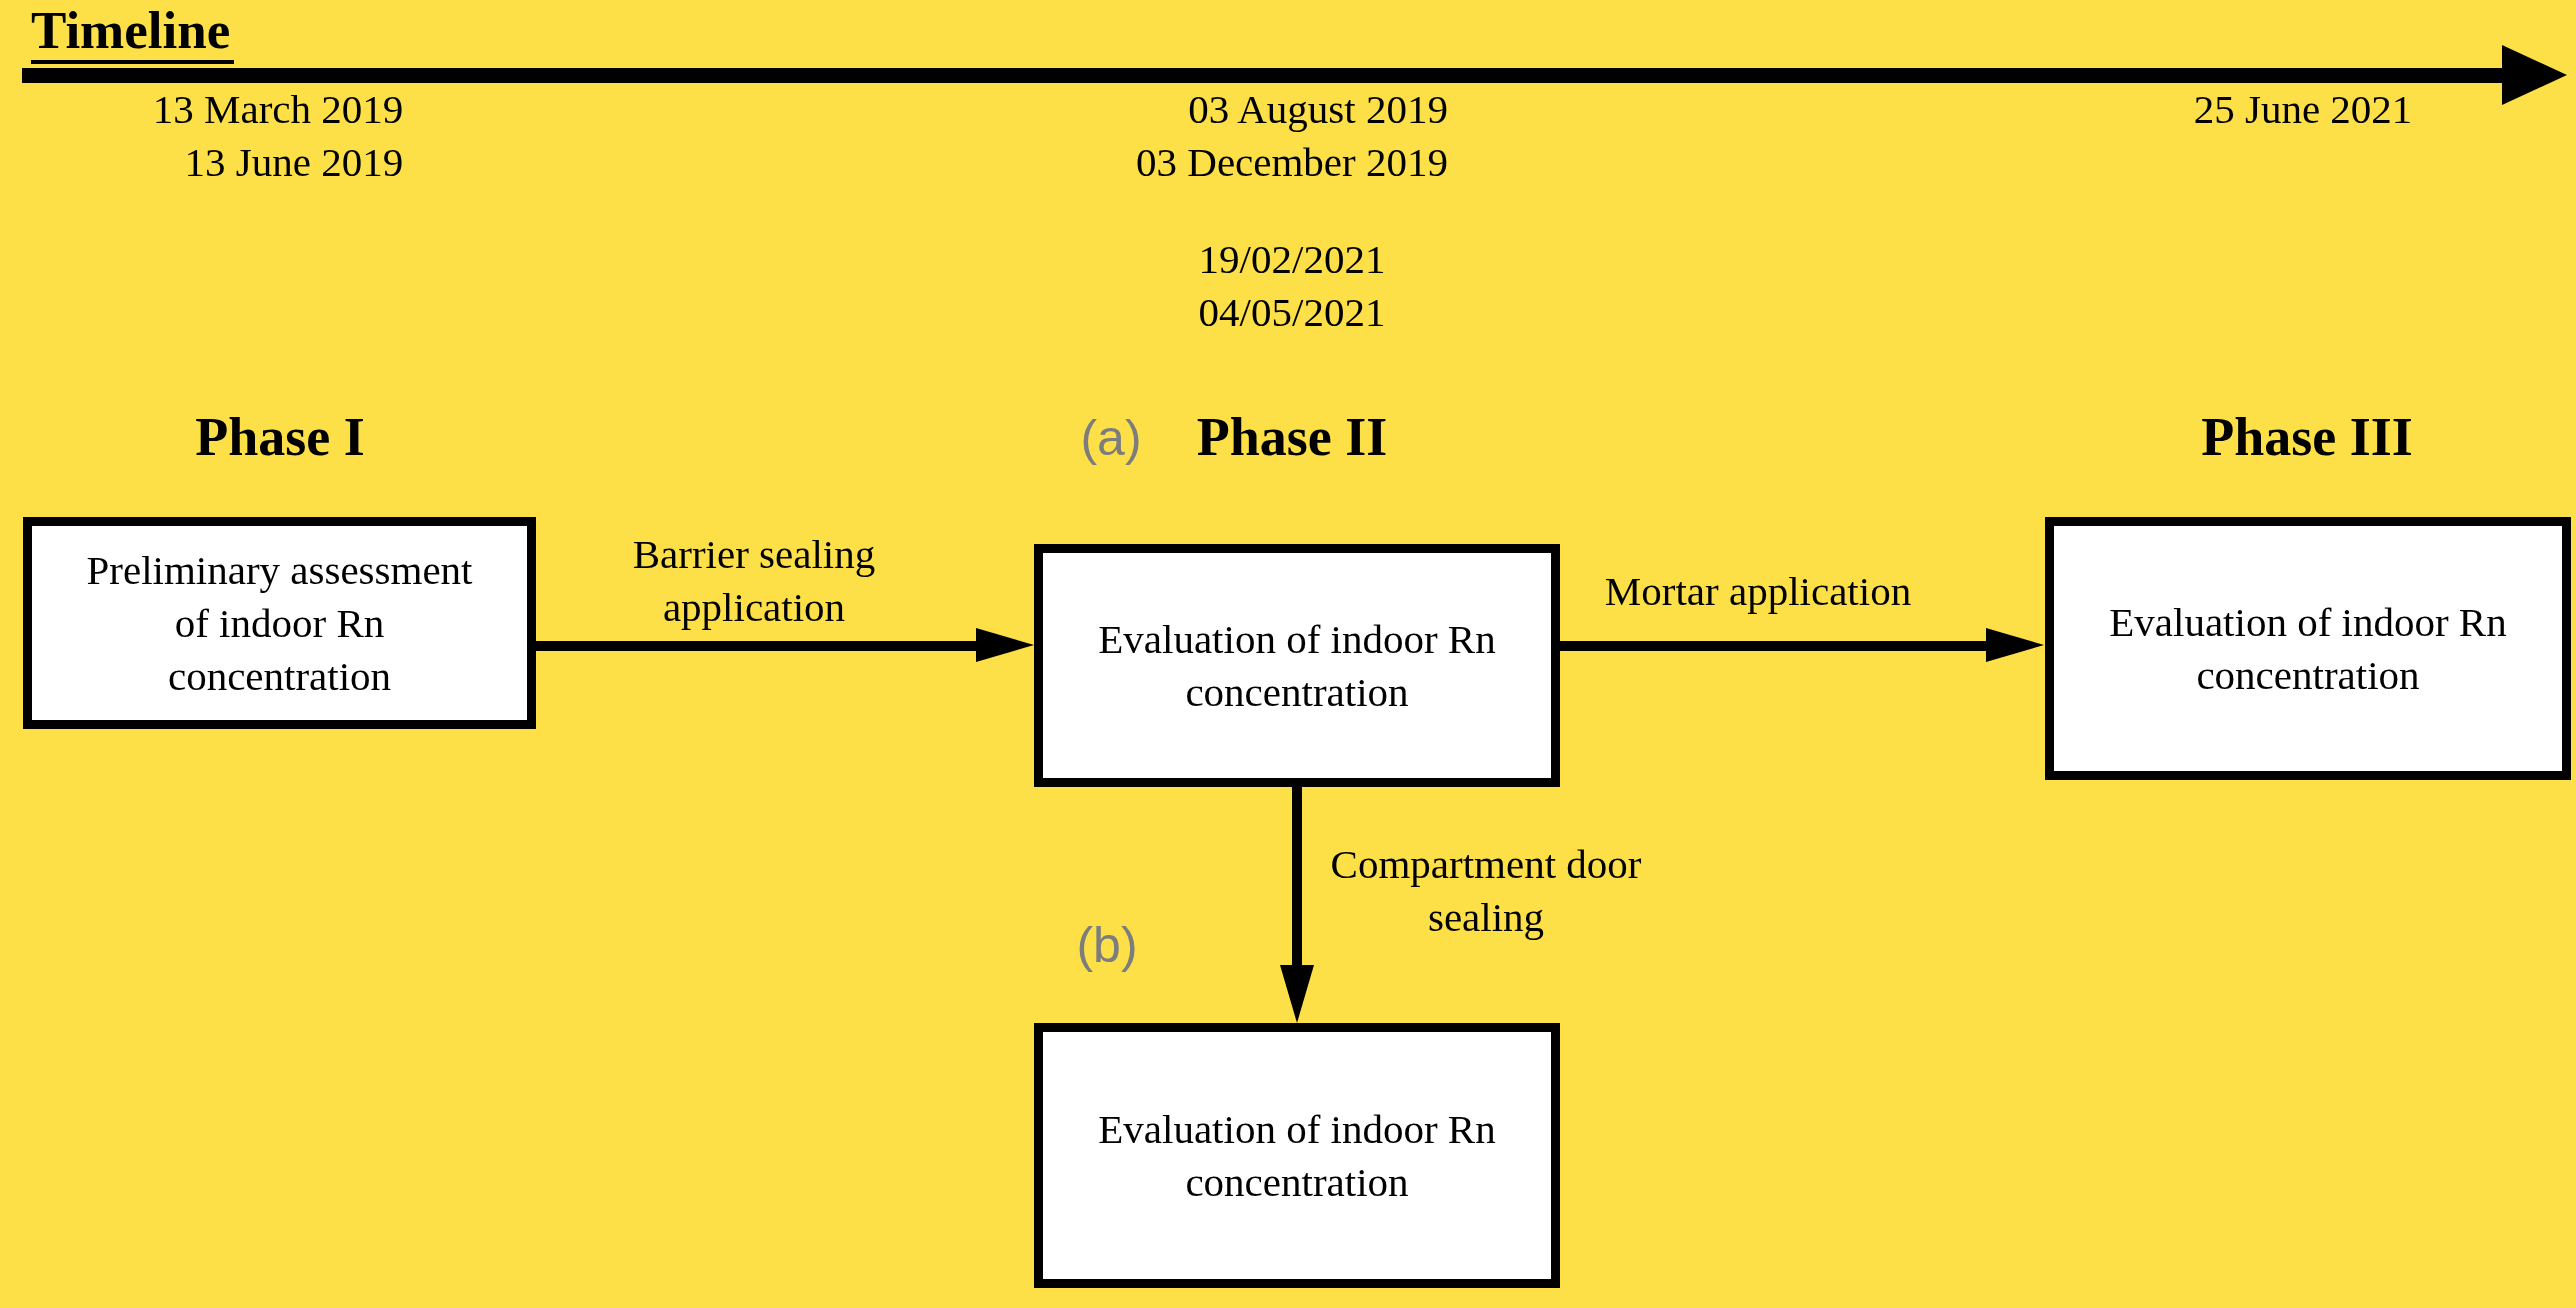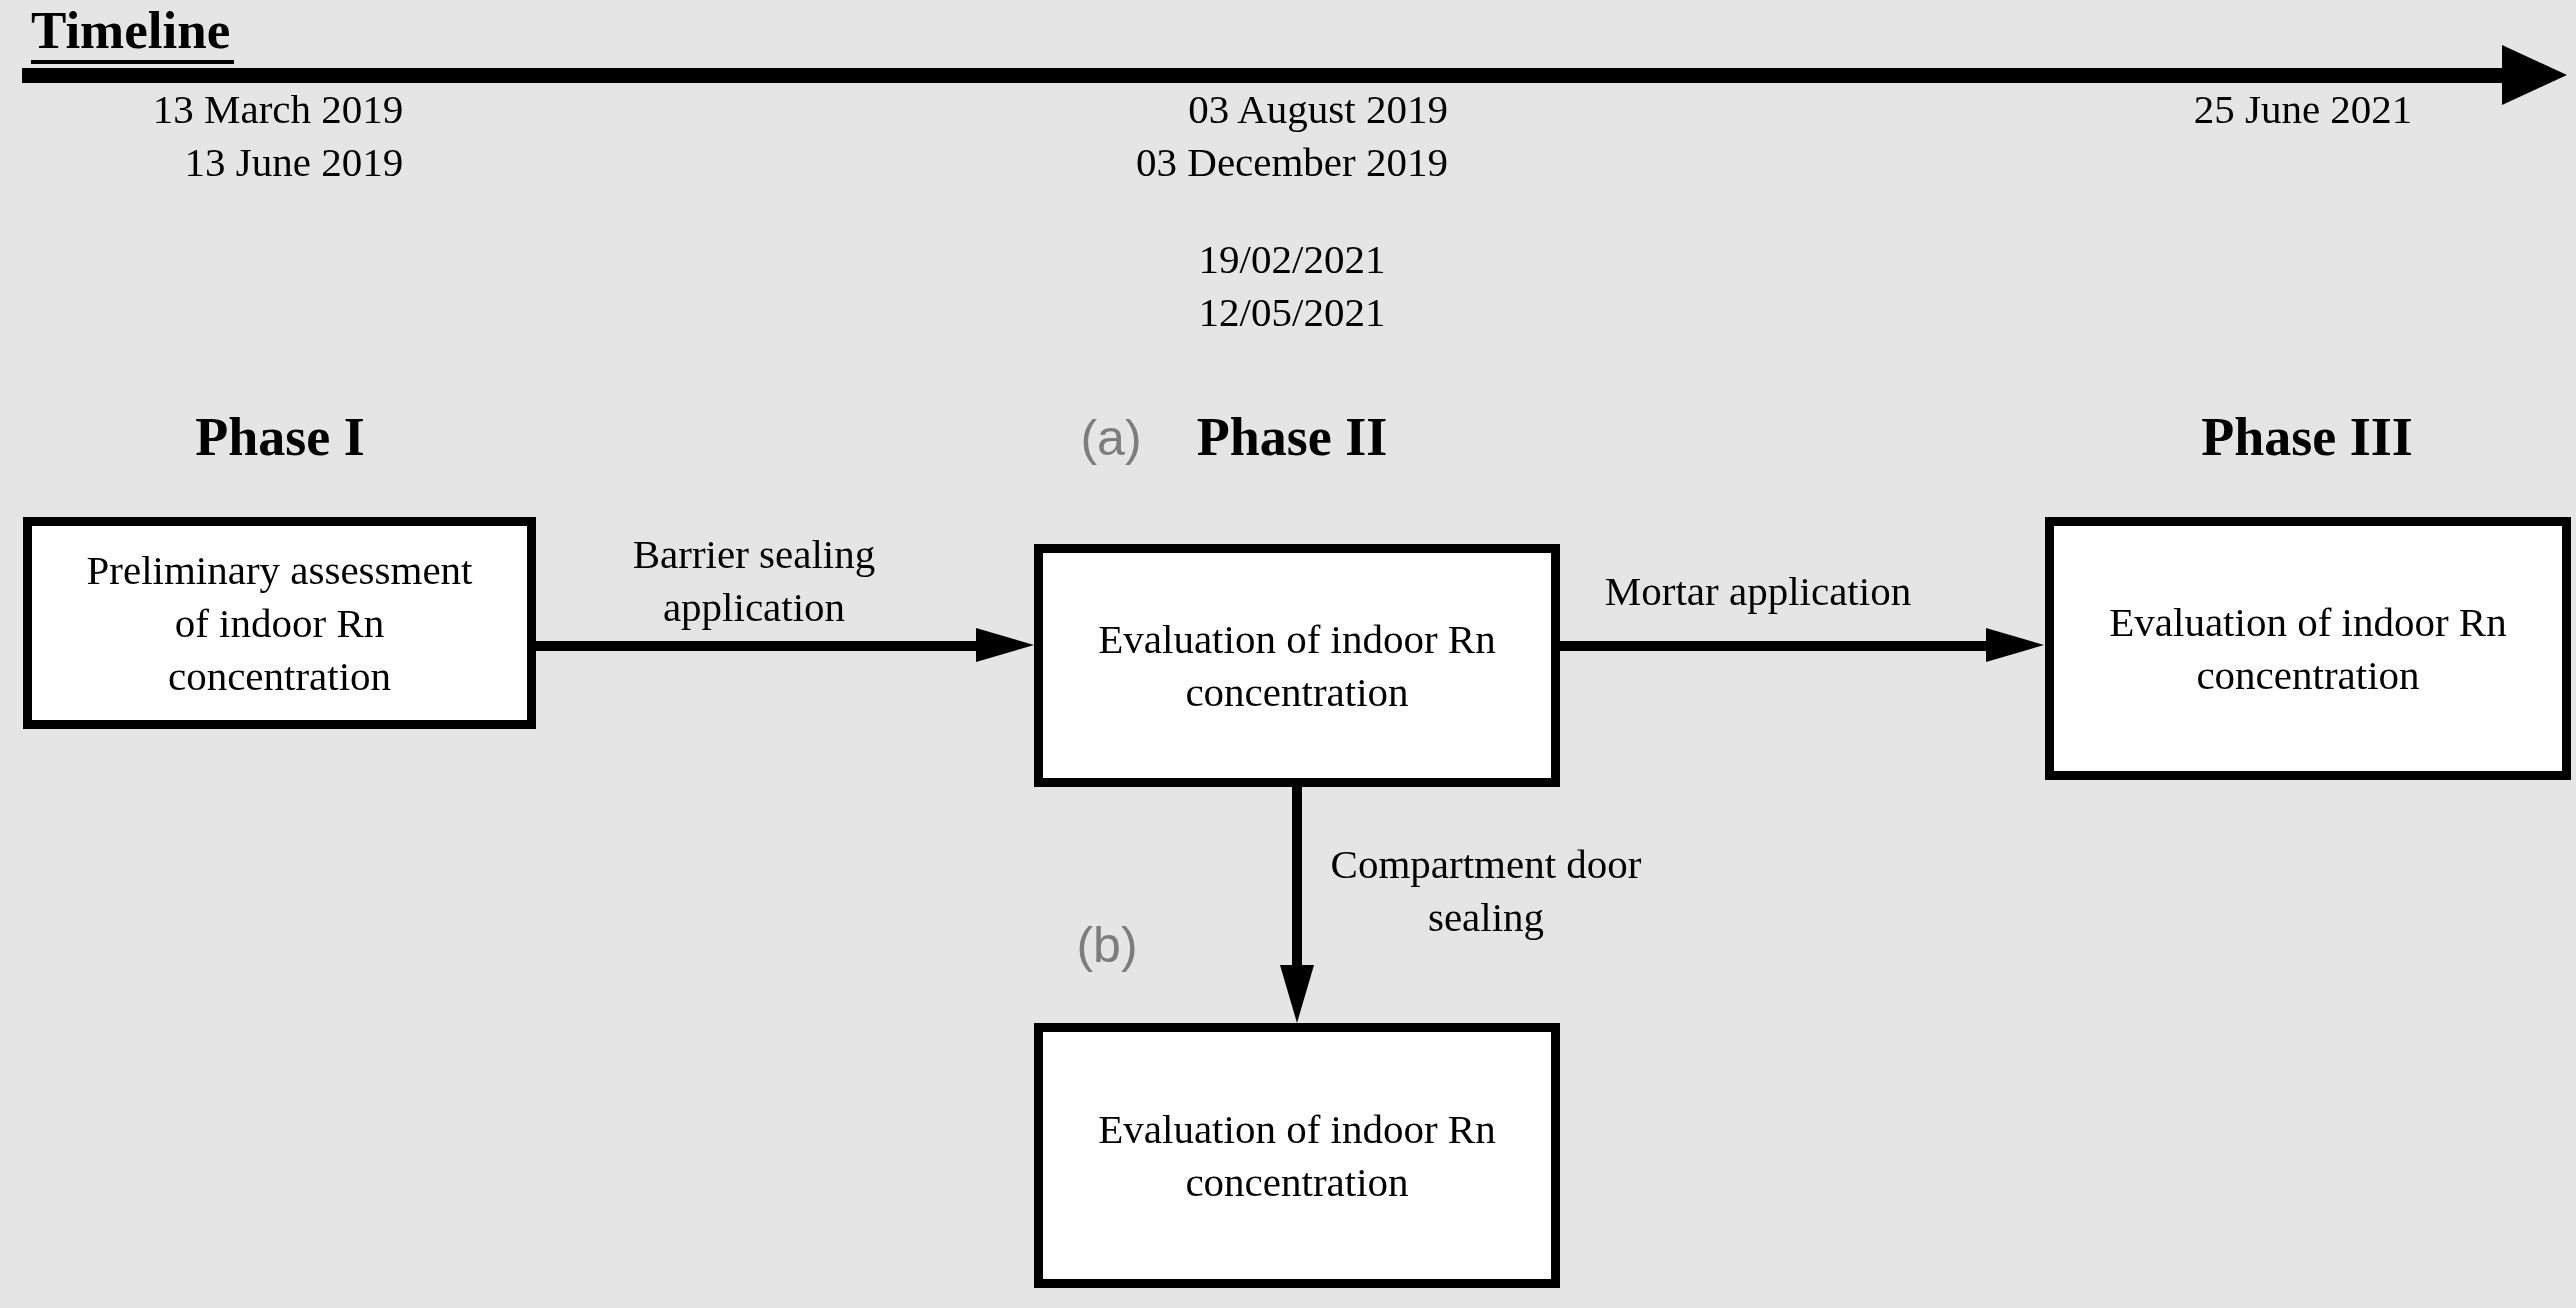--- a/index.html
+++ b/index.html
@@ -1,19 +1,19 @@
 <!DOCTYPE html>
 <html style="font-size:11px"><head>
 <meta charset="utf-8">
 <style>
   html,body{margin:0;padding:0;background:#ffffff;}
   .page{
     position:relative;
     width:2576px;height:1309px;
-    background:#e5e5e5;
+    background:#fde047;
     font-family:"Liberation Serif","DejaVu Serif",serif;
     color:#000000;
     overflow:hidden;
   }
   
   .title{
     position:absolute;left:31px;top:0px;
     font-size:53px;font-weight:bold;line-height:60px;
     display:inline-block;
     border-bottom:4.7px solid #000;
@@ -122,21 +122,21 @@
   <div class="dates dates-left">
     <div>13 March 2019</div>
     <div>13 June 2019</div>
   </div>
   <div class="dates dates-center">
     <div>03 August 2019</div>
     <div>03 December 2019</div>
   </div>
   <div class="dates dates-center-lower">
     <div>19/02/2021</div>
-    <div>12/05/2021</div>
+    <div>04/05/2021</div>
   </div>
   <div class="dates dates-right">
     <div>25 June 2021</div>
   </div>
 
   <div class="phase-heading ph1">Phase I</div>
   <div class="sublabel sub-a">(a)</div>
   <div class="phase-heading ph2">Phase II</div>
   <div class="phase-heading ph3">Phase III</div>
 

